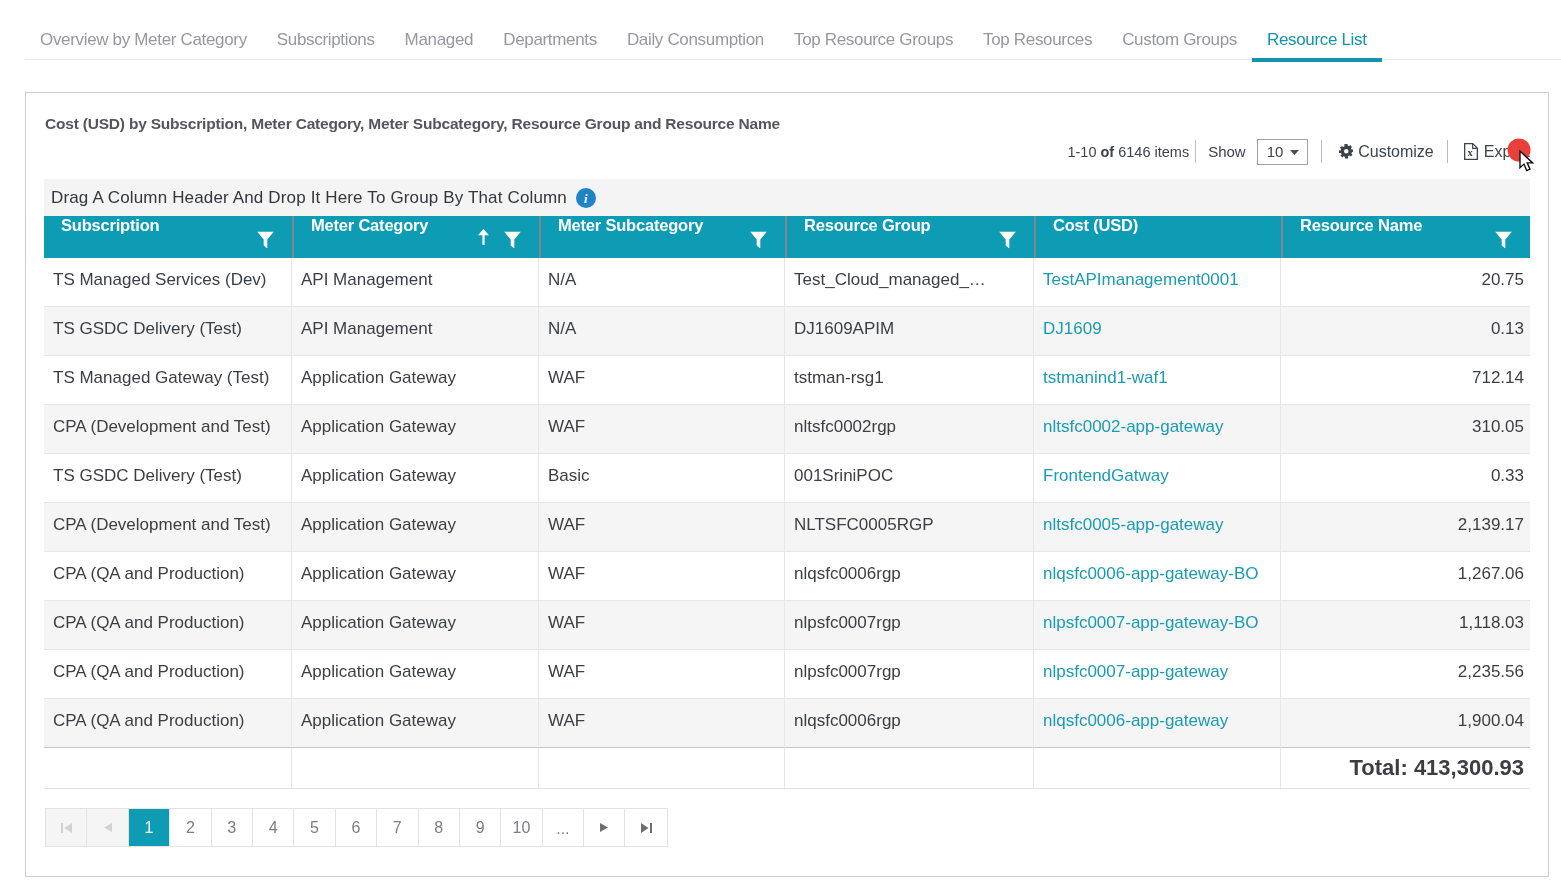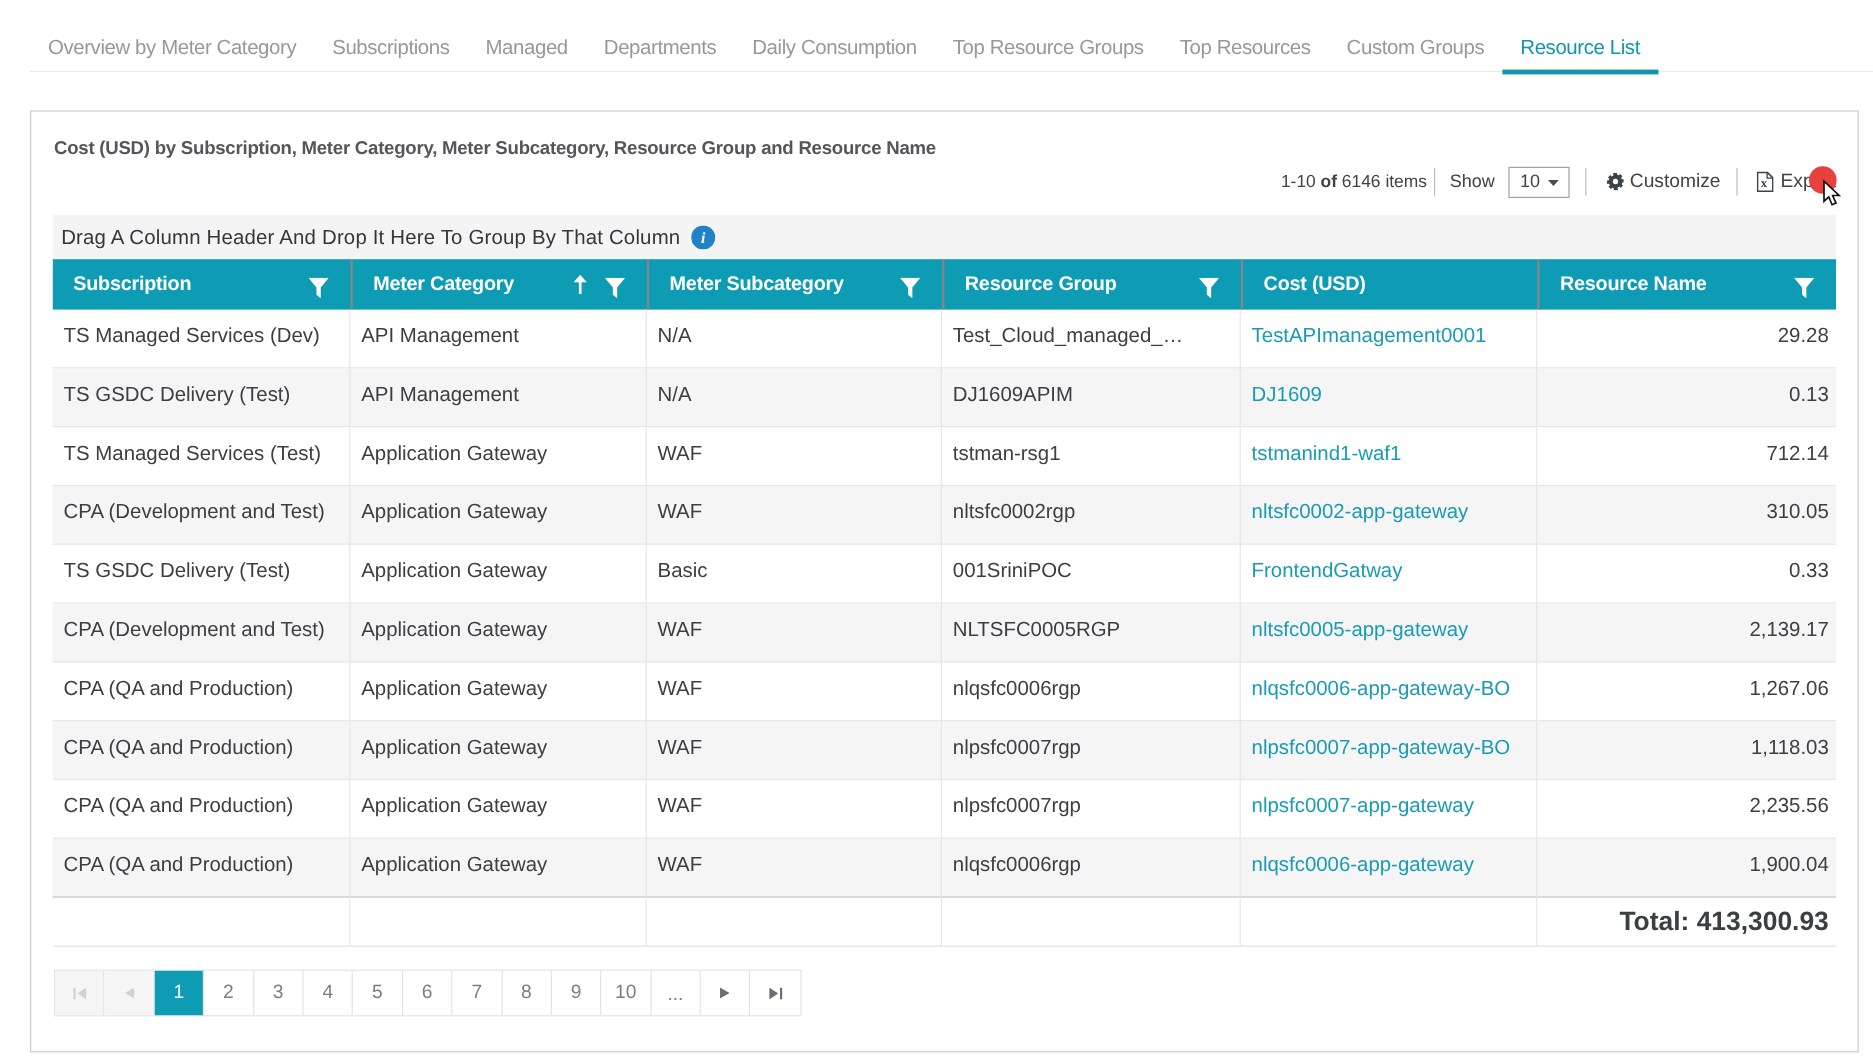--- a/index.html
+++ b/index.html
@@ -40,21 +40,21 @@
   .groupbar svg { margin-left:9px; }
 
   
   .grid { position:absolute; left:18px; top:123px; width:1486px; }
   .hrow { display:flex; height:42px; background:#0d9cb4; }
   .hcell:nth-child(1){width:248px}.hcell:nth-child(2){width:247px}.hcell:nth-child(3){width:246px}
   .hcell:nth-child(4){width:249px}.hcell:nth-child(5){width:247px}.hcell:nth-child(6){width:249px}
   .dcell:nth-child(1),.fcell:nth-child(1){width:248px}.dcell:nth-child(2),.fcell:nth-child(2){width:247px}
   .dcell:nth-child(3),.fcell:nth-child(3){width:246px}.dcell:nth-child(4),.fcell:nth-child(4){width:249px}
   .dcell:nth-child(5),.fcell:nth-child(5){width:247px}.dcell:nth-child(6),.fcell:nth-child(6){width:249px}
-  .hcell { width:247.667px; display:flex; align-items:center; padding:0 18px 0 17px;
+  .hcell { width:247.667px; display:flex; padding:0 18px 0 17px;
     color:#fff; font-size:16.5px; font-weight:bold; position:relative; letter-spacing:-0.2px; }
   .hcell + .hcell { border-left:2px solid #848689; }
   .hcell .icons { margin-left:auto; display:flex; align-items:center; }
   .hcell .icons svg { display:block; }
   .hcell .icons svg.fun { transform:translateY(2.5px); }
   .drow { display:flex; height:49px; }
   .drow.alt { background:#f5f5f5; }
   .dcell { width:247.667px; display:flex; align-items:center; padding:0 9px;
     font-size:17px; color:#3b3e42; border-bottom:1px solid #e7e7e7; padding-bottom:4px;
     white-space:nowrap; overflow:hidden; }
@@ -148,32 +148,32 @@
           </span></div>
       </div>
       <div class="drow">
         <div class="dcell">TS Managed Services (Dev)</div>
         <div class="dcell">API Management</div>
         <div class="dcell">N/A</div>
         <div class="dcell">
           <span style="display:block;max-width:194px;overflow:hidden;text-overflow:ellipsis;white-space:nowrap">Test_Cloud_managed_services_rsg1</span>
         </div>
         <div class="dcell link">TestAPImanagement0001</div>
-        <div class="dcell num">29.28</div>
+        <div class="dcell num">20.75</div>
       </div>
       <div class="drow alt">
         <div class="dcell">TS GSDC Delivery (Test)</div>
         <div class="dcell">API Management</div>
         <div class="dcell">N/A</div>
         <div class="dcell">DJ1609APIM</div>
         <div class="dcell link">DJ1609</div>
         <div class="dcell num">0.13</div>
       </div>
       <div class="drow">
-        <div class="dcell">TS Managed Services (Test)</div>
+        <div class="dcell">TS Managed Gateway (Test)</div>
         <div class="dcell">Application Gateway</div>
         <div class="dcell">WAF</div>
         <div class="dcell">tstman-rsg1</div>
         <div class="dcell link">tstmanind1-waf1</div>
         <div class="dcell num">712.14</div>
       </div>
       <div class="drow alt">
         <div class="dcell">CPA (Development and Test)</div>
         <div class="dcell">Application Gateway</div>
         <div class="dcell">WAF</div>

